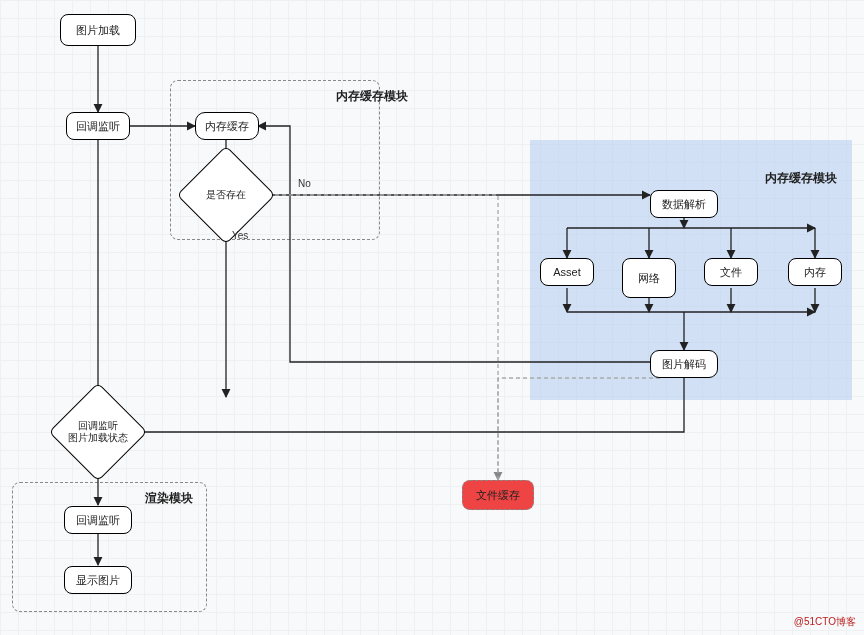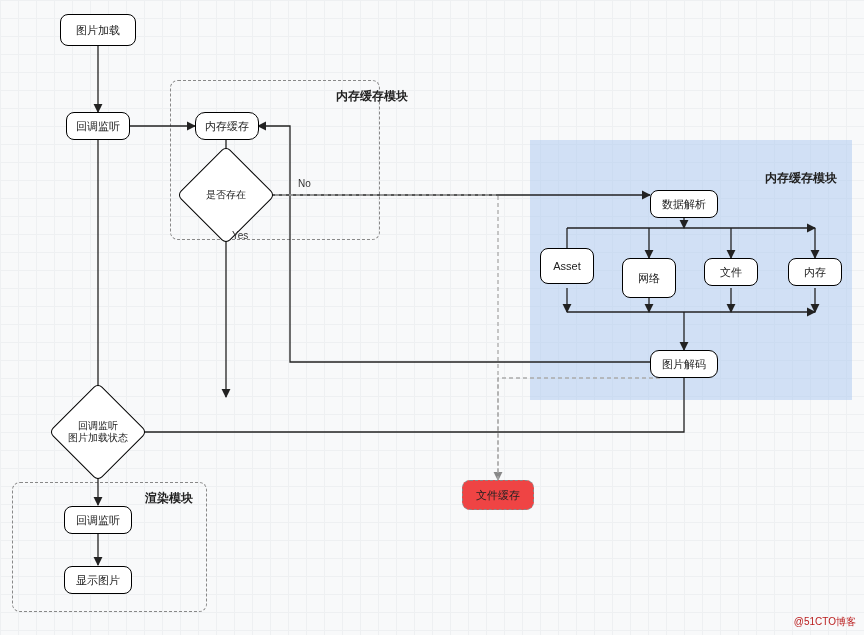--- a/index.html
+++ b/index.html
@@ -170,21 +170,21 @@
 <div class="node" style="left:195px; top:112px; width:64px; height:28px;border-radius:10px;">内存缓存</div>
 
 <div class="diamond" style="left:191px; top:160px;">
   <span>是否存在</span>
 </div>
 <div class="label" style="left:298px; top:178px;">No</div>
 <div class="label" style="left:232px; top:230px;">Yes</div>
 
 <div class="node" style="left:650px; top:190px; width:68px; height:28px;">数据解析</div>
 
-<div class="node" style="left:540px; top:248px; width:54px; height:36px;">Asset</div>
+<div class="node" style="left:540px; top:258px; width:54px; height:28px;">Asset</div>
 <div class="node" style="left:622px; top:258px; width:54px; height:40px;">网络</div>
 <div class="node" style="left:704px; top:258px; width:54px; height:28px;">文件</div>
 <div class="node" style="left:788px; top:258px; width:54px; height:28px;">内存</div>
 
 <div class="node" style="left:650px; top:350px; width:68px; height:28px;border-radius:9px;">图片解码</div>
 
 <div class="diamond" style="left:63px; top:397px;">
   <span style="white-space:pre-line;">回调监听
 图片加载状态</span>
 </div>

